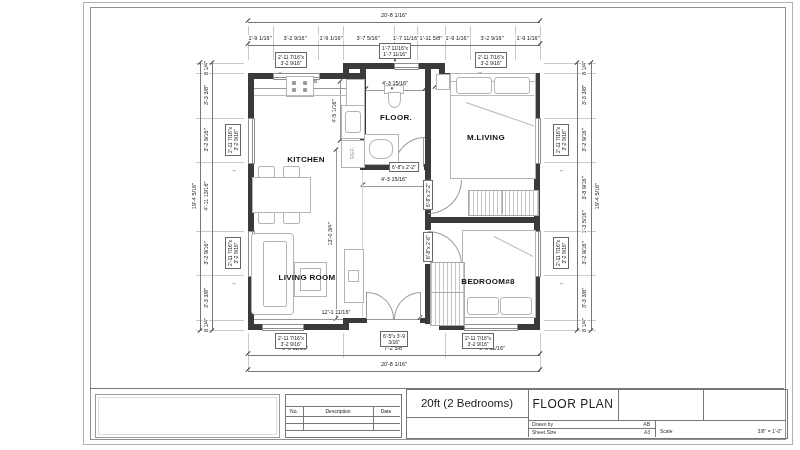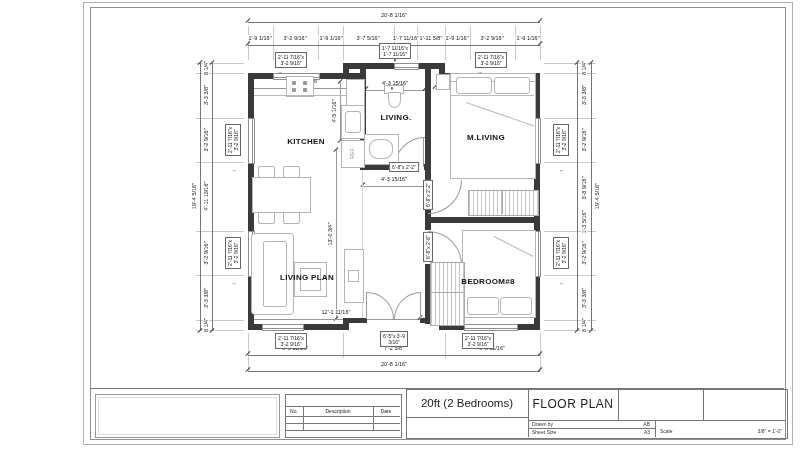--- a/index.html
+++ b/index.html
@@ -218,24 +218,24 @@
   <div class="f" style="left:500px;top:297px;width:30px;height:16px;border-radius:3px;"></div>
   <div class="ln" style="left:494px;top:236px;width:44px;height:1px;transform:rotate(27deg);transform-origin:left center;"></div>
   <div class="hatch" style="left:430px;top:262px;width:33px;height:62px;"></div>
   <div class="ln" style="left:430px;top:292px;width:33px;height:1px;background:#aaa;"></div>
 
   <div class="f" style="left:384px;top:85px;width:18px;height:7px;"></div>
   <div class="f" style="left:388px;top:92px;width:11px;height:14px;border-radius:0 0 50% 50%;"></div>
   <div class="f" style="left:364px;top:134px;width:33px;height:29px;"></div>
   <div class="f" style="left:369px;top:139px;width:22px;height:18px;border-radius:40%;"></div>
 
-  <span class="room" style="left:306px;top:141px;text-align:right;">KITCHEN</span>
-  <span class="room" style="left:396px;top:117px;">LIVING.</span>
+  <span class="room" style="left:306px;top:159px;text-align:right;">KITCHEN</span>
+  <span class="room" style="left:396px;top:117px;">FLOOR.</span>
   <span class="room" style="left:486px;top:137px;">M.LIVING</span>
-  <span class="room" style="left:307px;top:277px;">LIVING PLAN</span>
+  <span class="room" style="left:307px;top:277px;">LIVING ROOM</span>
   <span class="room" style="left:488px;top:281px;">BEDROOM#8</span>
 
   <div class="box" style="left:291px;top:60px;">
       <span>2'-11 7/16"x</span>
       <span>3'-2 9/16"</span>
     </div>
   <div class="box" style="left:491px;top:60px;">
       <span>2'-11 7/16"x</span>
       <span>3'-2 9/16"</span>
     </div>

